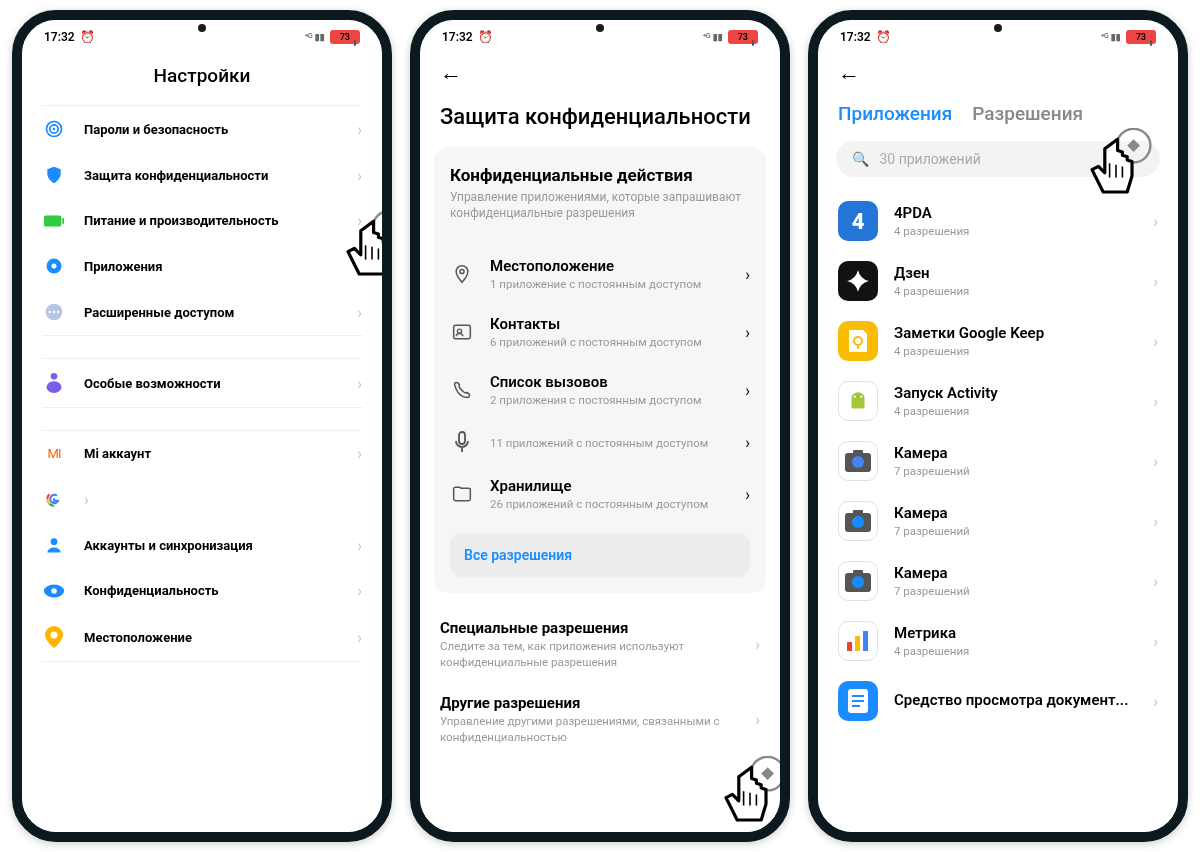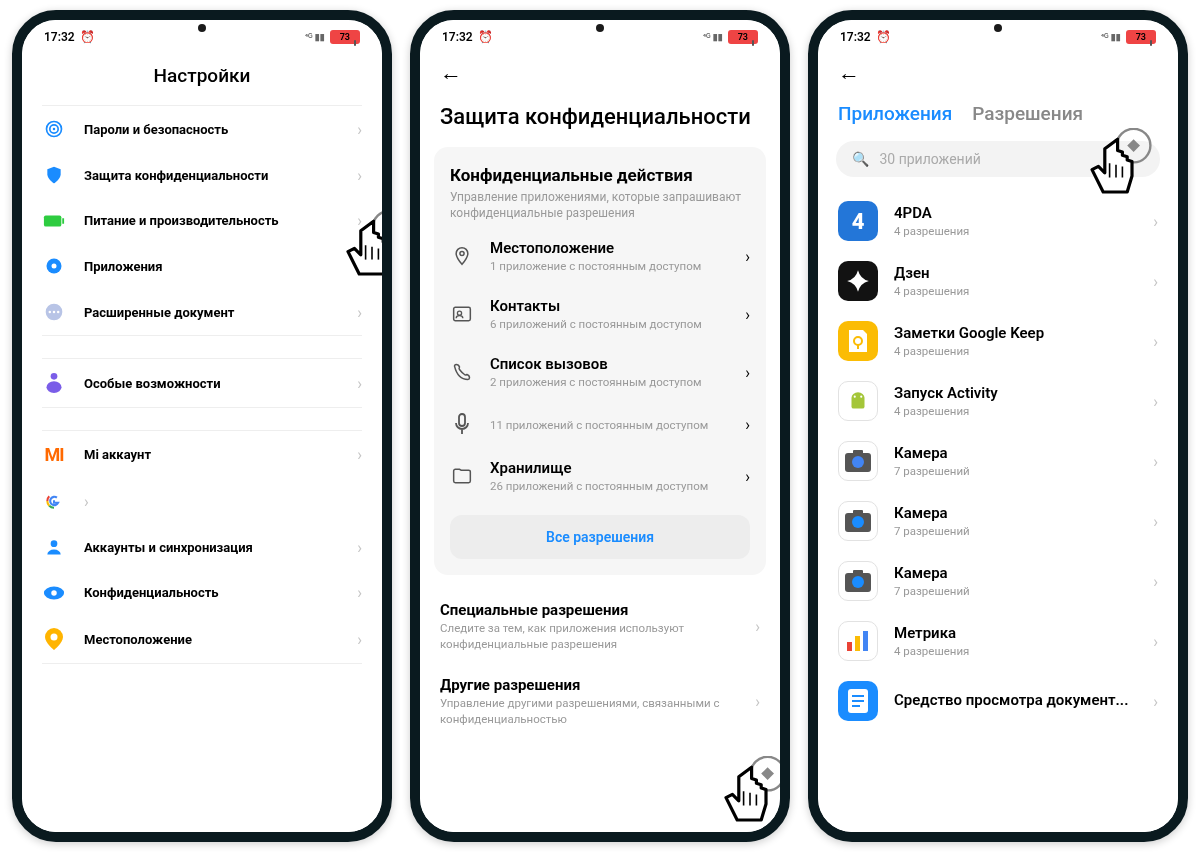--- a/index.html
+++ b/index.html
@@ -73,30 +73,30 @@
   .row .ic { width: 24px; display:flex; justify-content:center; }
   .row .lbl { flex: 1; font-size: 13px; font-weight: 700; }
   .row .chev { color: #c5c5c5; font-size: 16px; }
   .card {
     background: #f6f6f6;
     margin: 0 14px 14px;
     border-radius: 14px;
     padding: 18px 16px 16px;
   }
   .card-h1 { font-size: 17px; font-weight: 700; margin-bottom: 4px; }
-  .card-sub { font-size: 12px; color: #999; line-height: 1.35; margin-bottom: 6px; }
+  .card-sub { font-size: 12px; color: #999; line-height: 1.35; margin-bottom: 24px; }
   .crow { display: flex; align-items: center; padding: 12px 0; gap: 16px; }
   .crow .ic { width: 24px; color:#555; display:flex; justify-content:center;}
   .crow .txt { flex: 1; }
   .crow .t1 { font-size: 15px; font-weight: 600; }
   .crow .t2 { font-size: 11.5px; color: #999; margin-top: 2px; }
   .allbtn {
     background: #ededed;
     border-radius: 12px;
-    text-align: center;
+    text-align: left;
     padding: 14px;
     font-size: 14px;
     font-weight: 600;
     color: #1a8cff;
     margin-top: 10px;
   }
   .block { padding: 12px 20px; }
   .block .bt { font-size: 15px; font-weight: 700; }
   .block .bs { font-size: 11.5px; color: #999; margin-top: 2px; line-height:1.35;}
   .block-wrap { display:flex; align-items:center; }
@@ -188,42 +188,42 @@
          </div>
           <div class="row">
            <span class="ic">
               <svg width="20" height="20" viewBox="0 0 24 24">
                 <circle cx="12" cy="12" r="10" fill="#b8c4e6"></circle>
                 <circle cx="7" cy="12" r="1.5" fill="#fff"></circle>
                 <circle cx="12" cy="12" r="1.5" fill="#fff"></circle>
                 <circle cx="17" cy="12" r="1.5" fill="#fff"></circle>
               </svg>
             </span>
-           <span class="lbl">Расширенные документ</span>
+           <span class="lbl">Расширенные доступом</span>
            <span class="chev">›</span>
          </div>
           <div class="sep"></div>
           <div style="height:22px"></div>
           <div class="sep"></div>
           <div class="row">
            <span class="ic">
               <svg width="20" height="22" viewBox="0 0 24 26">
                 <circle cx="12" cy="5" r="4" fill="#7a5de8"></circle>
                 <ellipse cx="12" cy="18" rx="9" ry="7" fill="#7a5de8"></ellipse>
               </svg>
             </span>
            <span class="lbl">Особые возможности</span>
            <span class="chev">›</span>
          </div>
           <div class="sep"></div>
           <div style="height:22px"></div>
           <div class="sep"></div>
           <div class="row">
            <span class="ic">
-              <span style="color:#ff6900;font-weight:700;font-size:18px;letter-spacing:-1px;">MI</span>
+              <span style="color:#ff6900;font-weight:400;font-size:13px;letter-spacing:-1px;">MI</span>
             </span>
            <span class="lbl">Mi аккаунт</span>
            <span class="chev">›</span>
          </div>
           <div class="row">
            <span class="ic">
               <svg width="20" height="20" viewBox="0 0 24 24">
                 <path d="M12 11 v3 h5 a5 5 0 1 1 -1.5 -6" fill="none" stroke="#4285F4" stroke-width="2.5"></path>
                 <path d="M4 12 a8 8 0 0 1 2.3-5.7" stroke="#EA4335" stroke-width="2.5" fill="none"></path>
                 <path d="M6.3 17.7 A8 8 0 0 1 4 12" stroke="#FBBC05" stroke-width="2.5" fill="none"></path>

